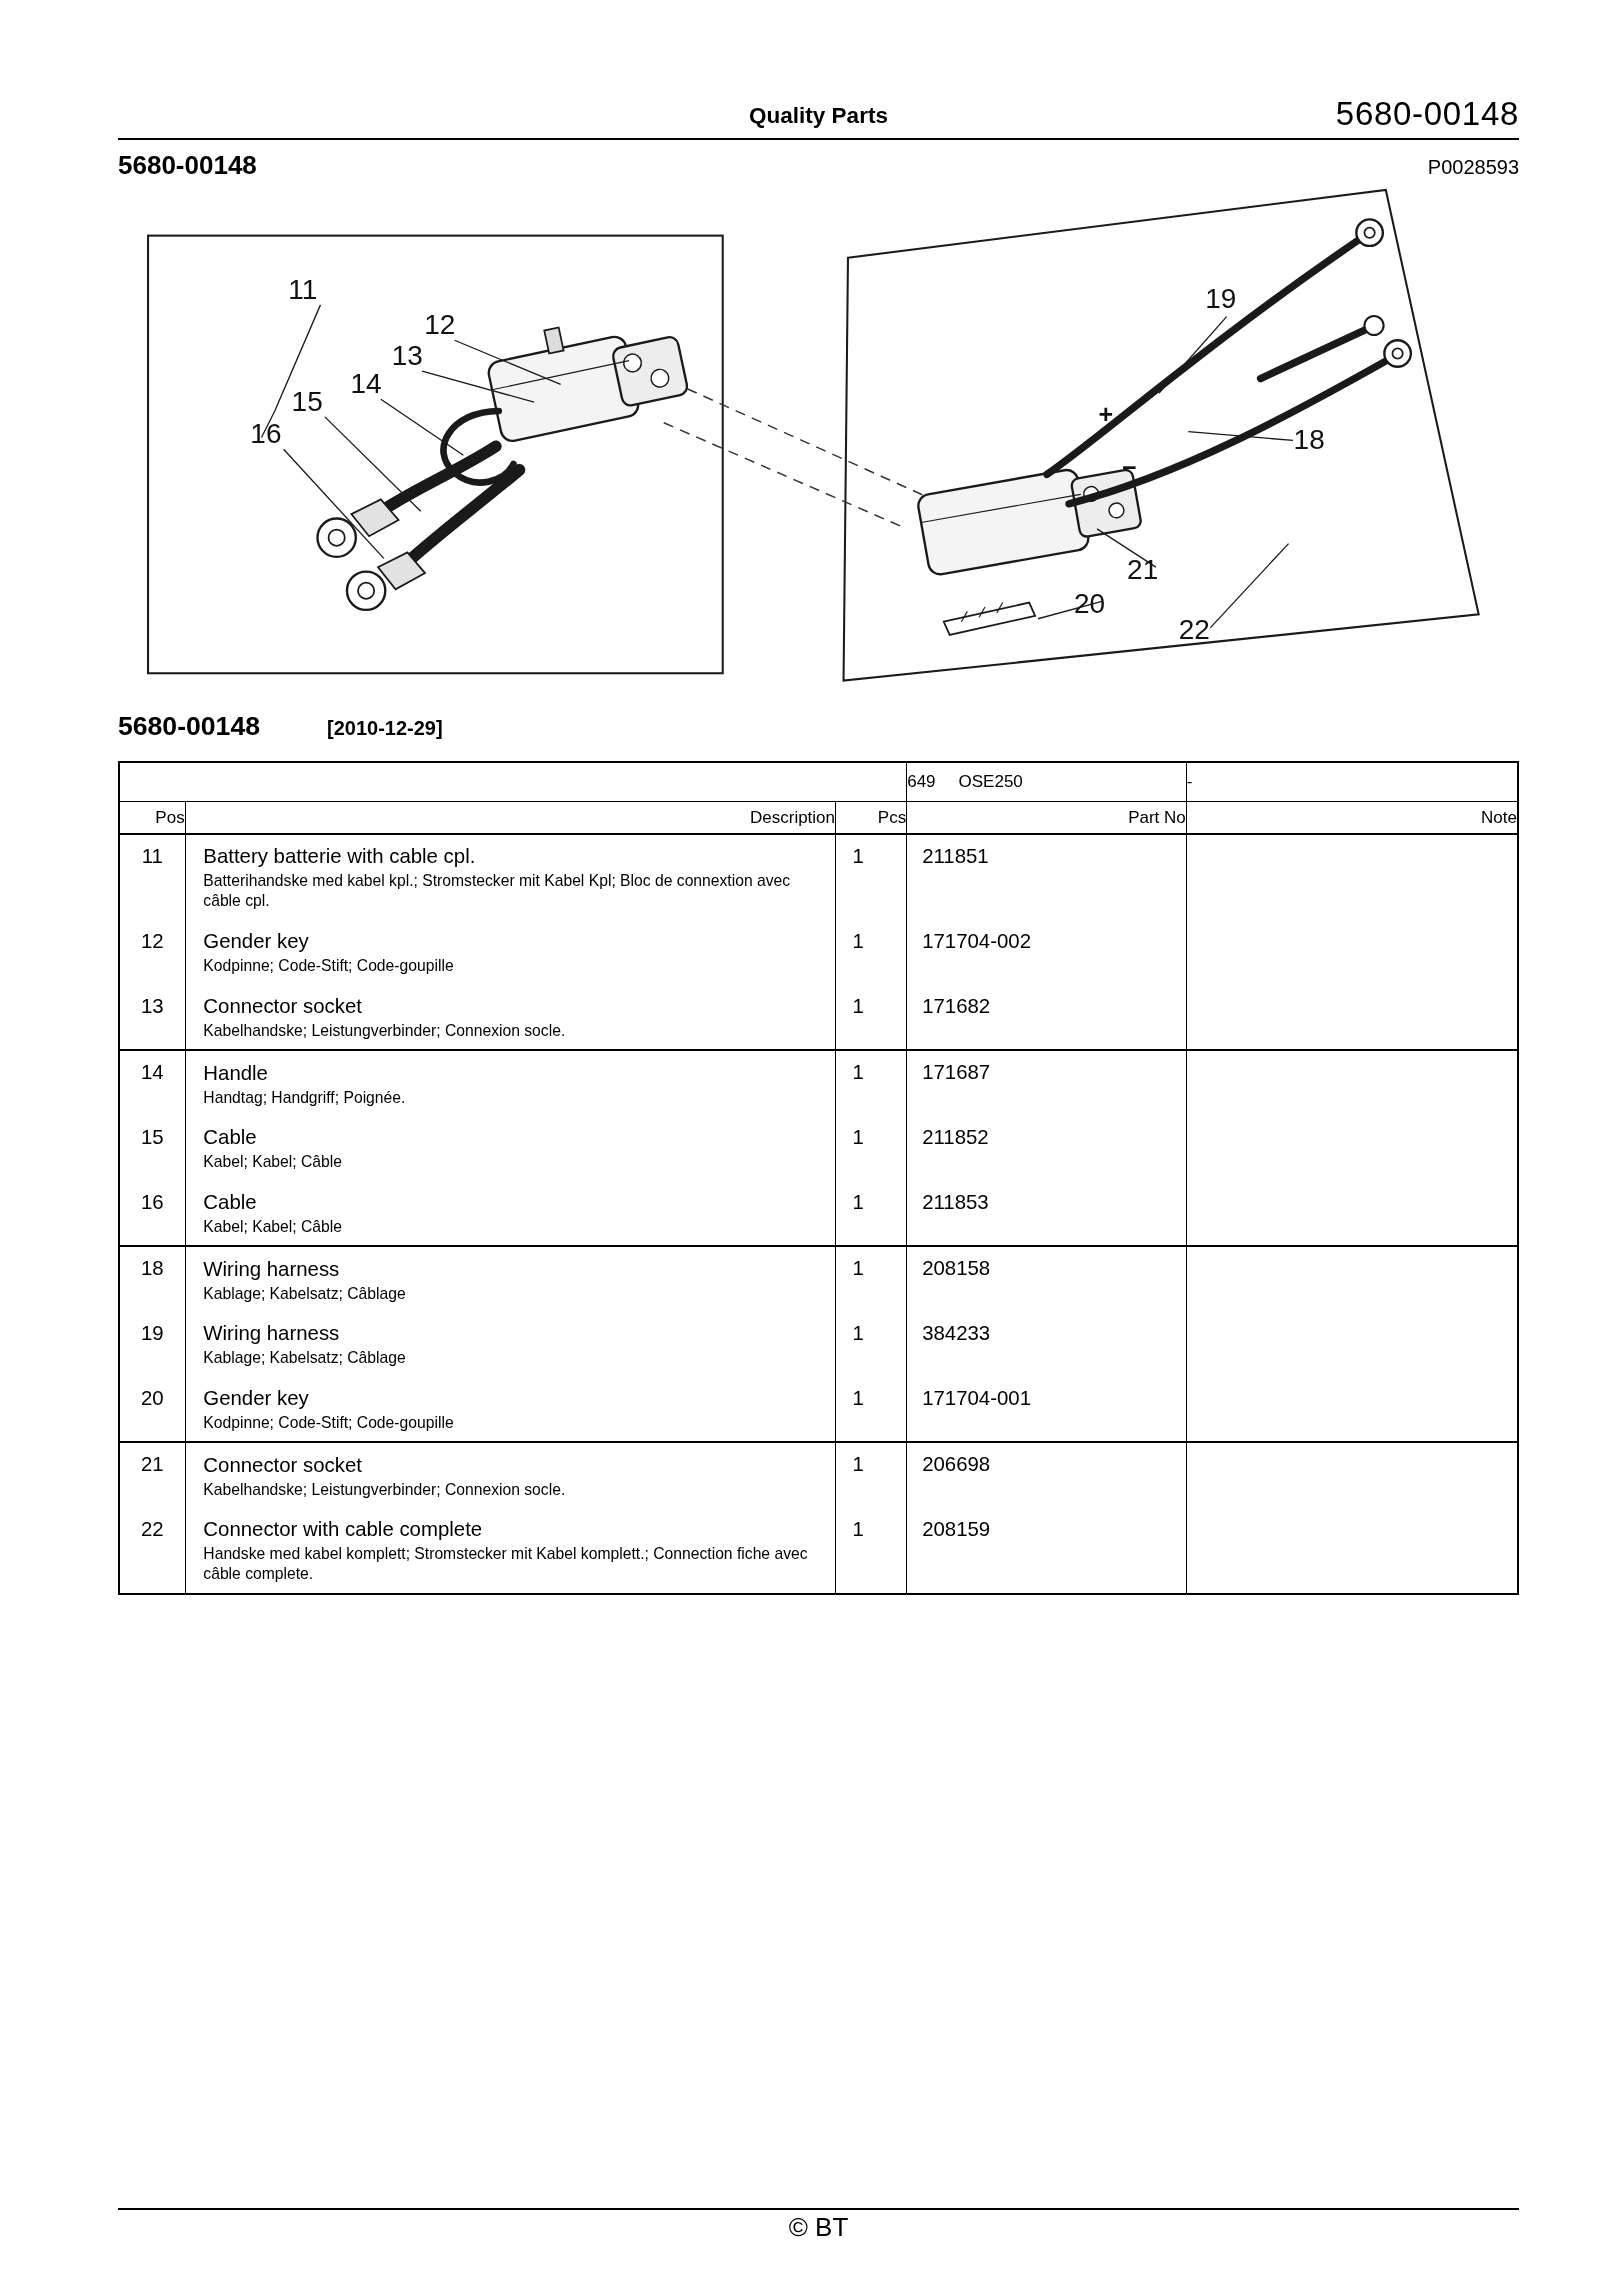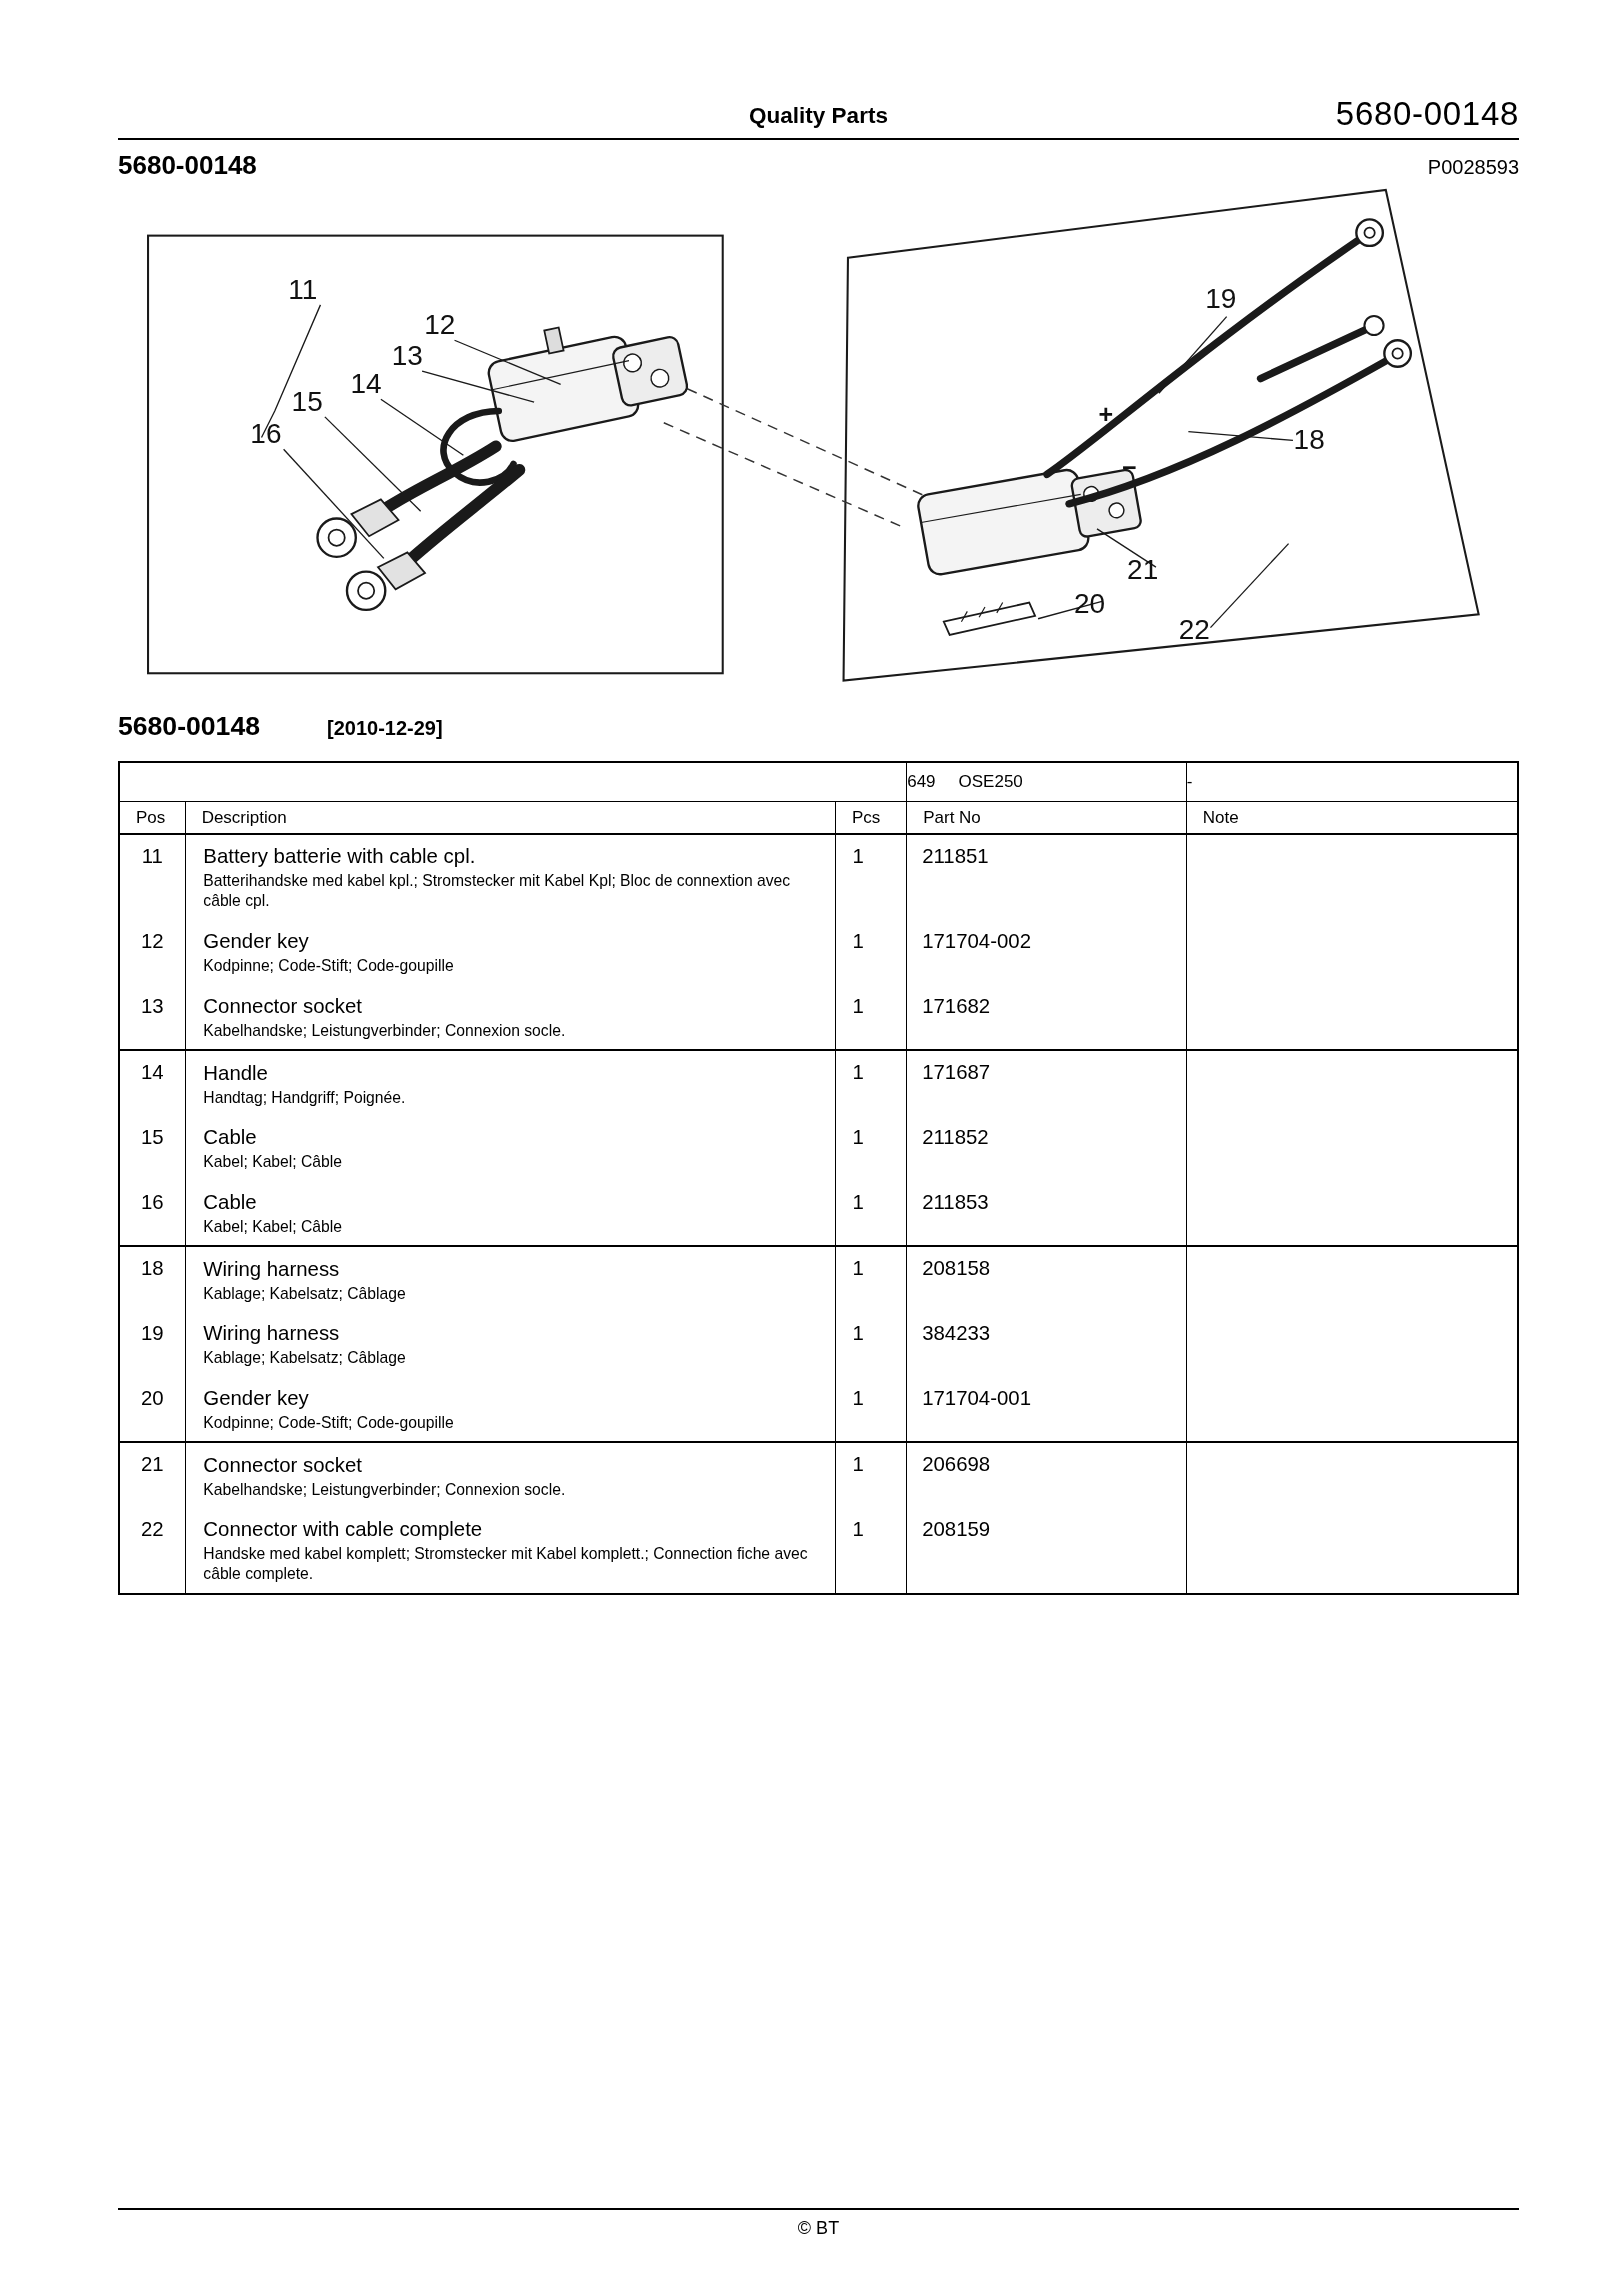--- a/index.html
+++ b/index.html
@@ -35,35 +35,35 @@
 
   
   table.parts { width:1401px; margin-top:19px; border-collapse:collapse; table-layout:fixed; border:2px solid #000; }
   .parts td, .parts th { border-left:1.4px solid #000; border-right:1.4px solid #000; vertical-align:top; padding:0; font-weight:normal; text-align:left; }
 
   tr.model-row td { border-bottom:1.4px solid #000; height:40px; vertical-align:middle; font-size:17px; }
   .mh-model { padding-left:57px;margin-top:32px; }
   .mh-model .mh-name { margin-left:23px; }
   .mh-serial { padding-left:59px; }
 
-  tr.col-head th { border-bottom:1.4px solid #000; height:32px; vertical-align:middle; text-align:left; font-size:17px;padding-left:16px; }
+  tr.col-head th { border-bottom:1.4px solid #000; height:32px; vertical-align:middle; text-align:right; font-size:17px;padding-left:16px; }
 
   .parts tbody td { border-top:none; border-bottom:none; }
   .parts tbody tr.group-start td { border-top:2px solid #000; }
 
   .c-pos  { text-align:center !important; font-size:20.4px; padding-top:10.2px !important; }
   .c-desc { padding:9.5px 13.6px 8.2px 17.7px !important; }
   .desc-main { font-size:20.4px; line-height:25px; }
   .desc-sub  { font-size:15.7px; line-height:20px; margin-top:2px; }
   .c-pcs  { font-size:20.4px; padding:10.2px 0 0 16.4px !important; }
   .c-part { font-size:20.4px; padding:10.2px 0 0 15px !important; }
   .c-note { font-size:20.4px; }
 
   
-  .footer { position:absolute; top:2208px; left:118px; width:1401px; border-top:2px solid #000; text-align:center; padding-top:8px; font-size:18px; }
+  .footer { position:absolute; top:2208px; left:118px; width:1401px; border-top:2px solid #000; text-align:center; padding-top:2px; font-size:26px; }
 </style>
 </head>
 <body>
 
 <div class="content">
 
   <div class="top-header">
     <div class="hdr-center">Quality Parts</div>
     <div class="hdr-right">5680-00148</div>
   </div>

